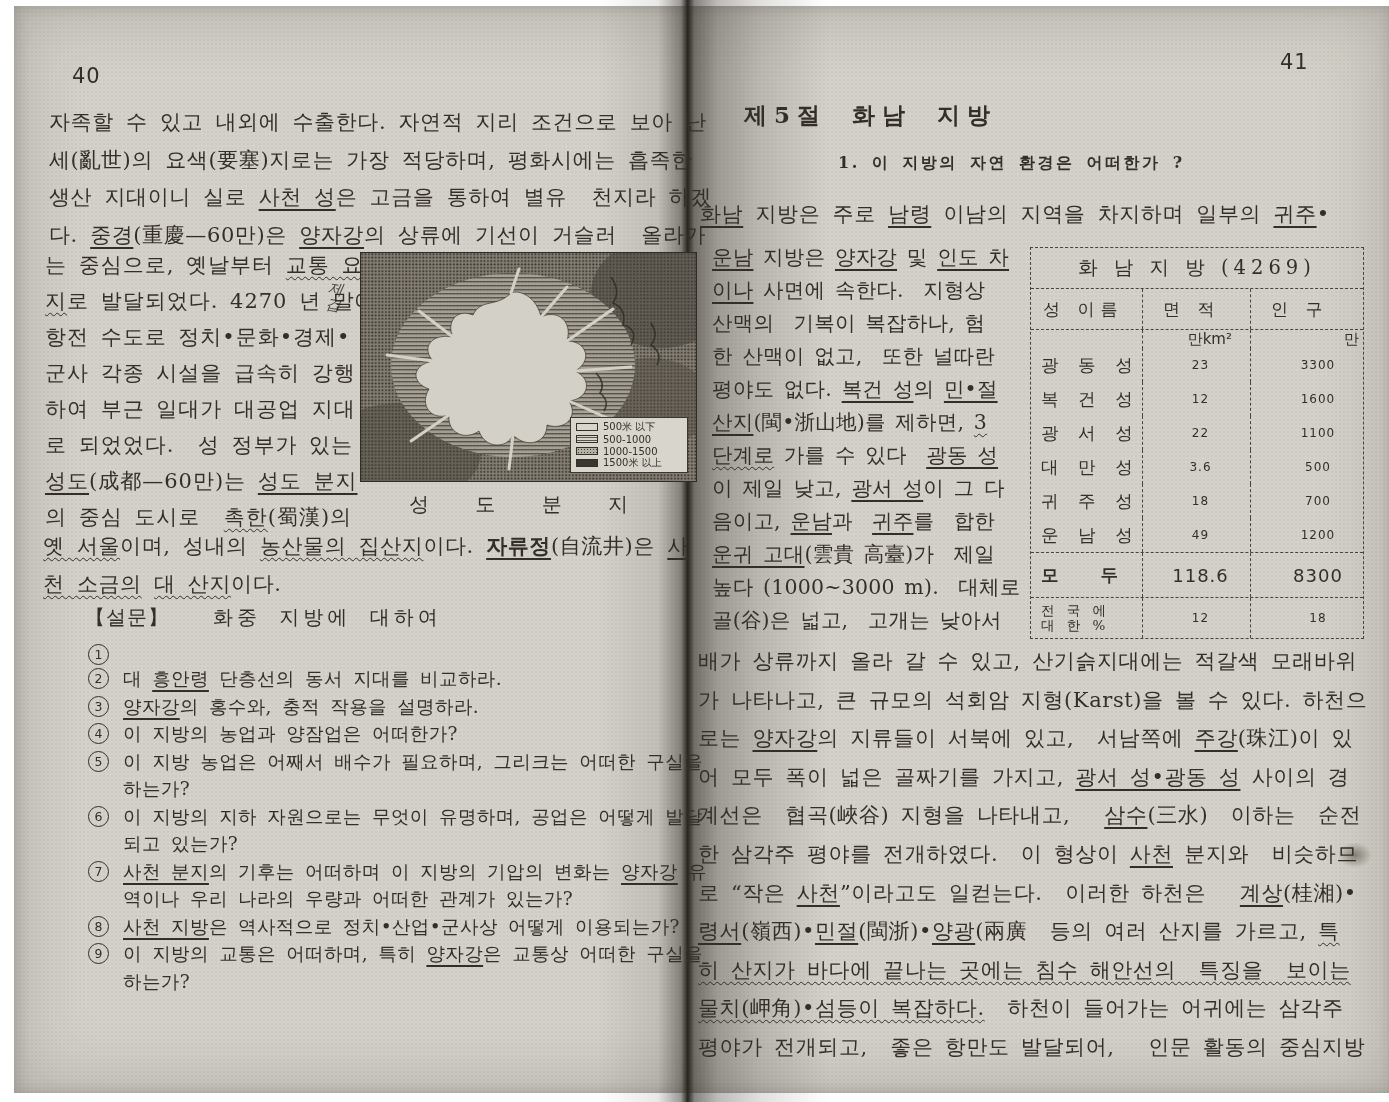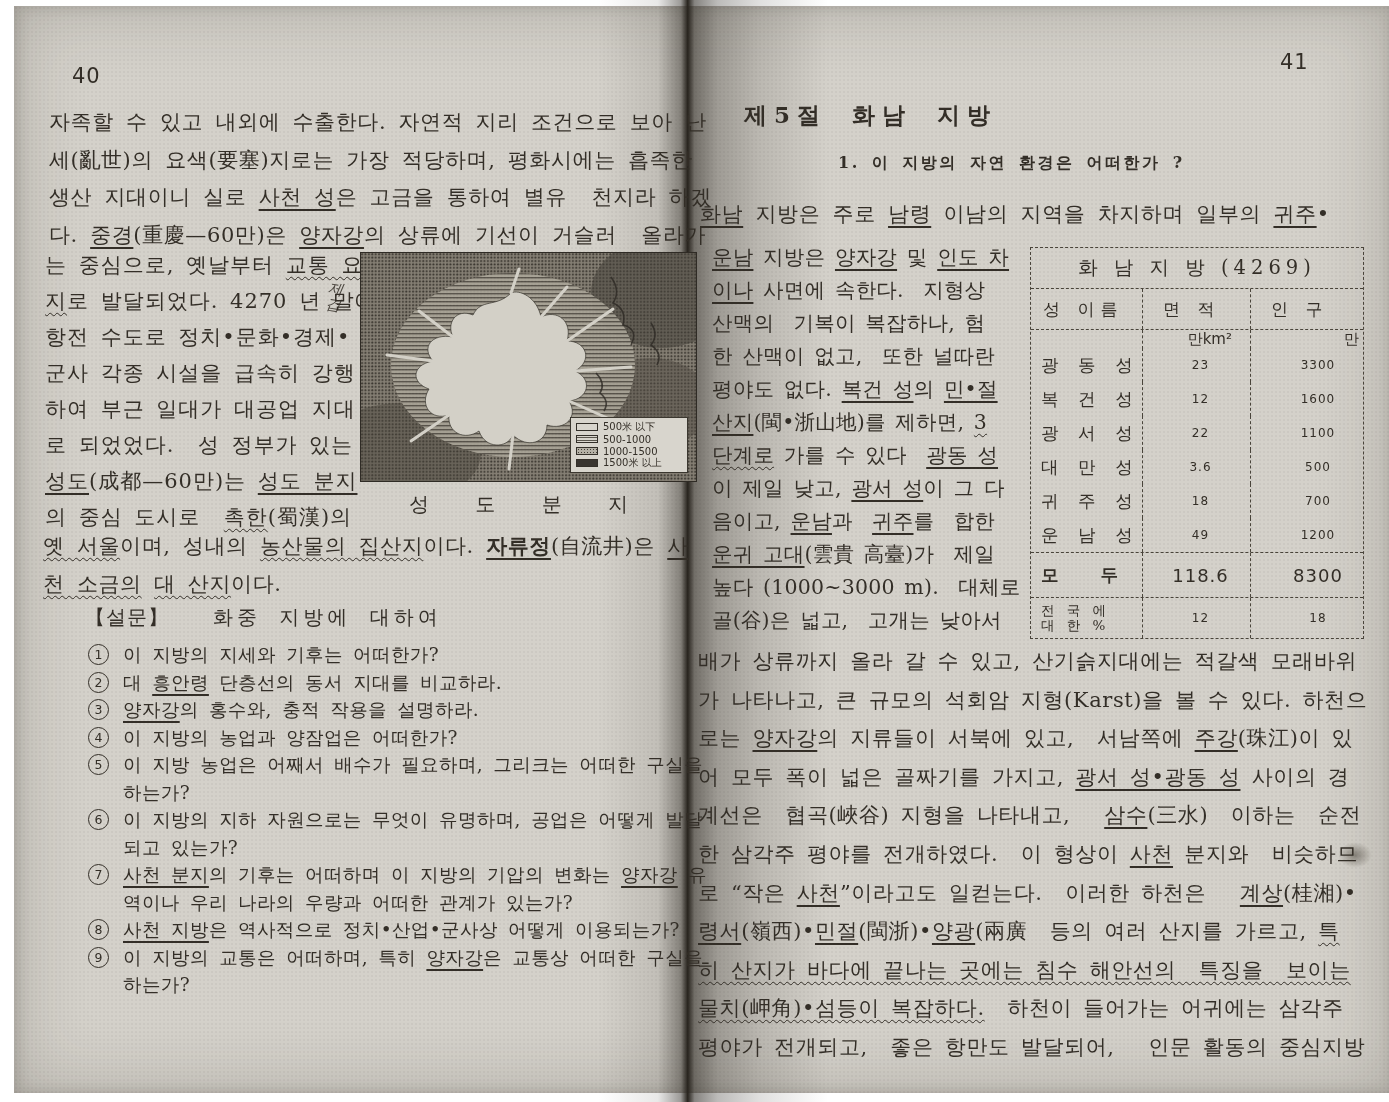--- a/index.html
+++ b/index.html
@@ -177,23 +177,20 @@
     </div>
 
   <div class="abs" id="quizhead" style="left:85px;top:604px;">
     <span class="bracket">【설문】</span>
     <span class="qtitle">화중 지방에 대하여</span>
   </div>
 
   <div class="abs" style="left:88px;top:641px;width:605px;">
       <div class="q">
         <span class="qnum">1</span>
-        <div class="qbody">
-          <div class="tl"><span>이 지방의 지세와 기후는 어떠한가?</span></div>
-        </div>
       </div>
       <div class="q">
         <span class="qnum">2</span>
         <div class="qbody">
           <div class="tl"><span>대 </span><span class="u1">흥안령</span><span> 단층선의 동서 지대를 비교하라.</span></div>
         </div>
       </div>
       <div class="q">
         <span class="qnum">3</span>
         <div class="qbody">

